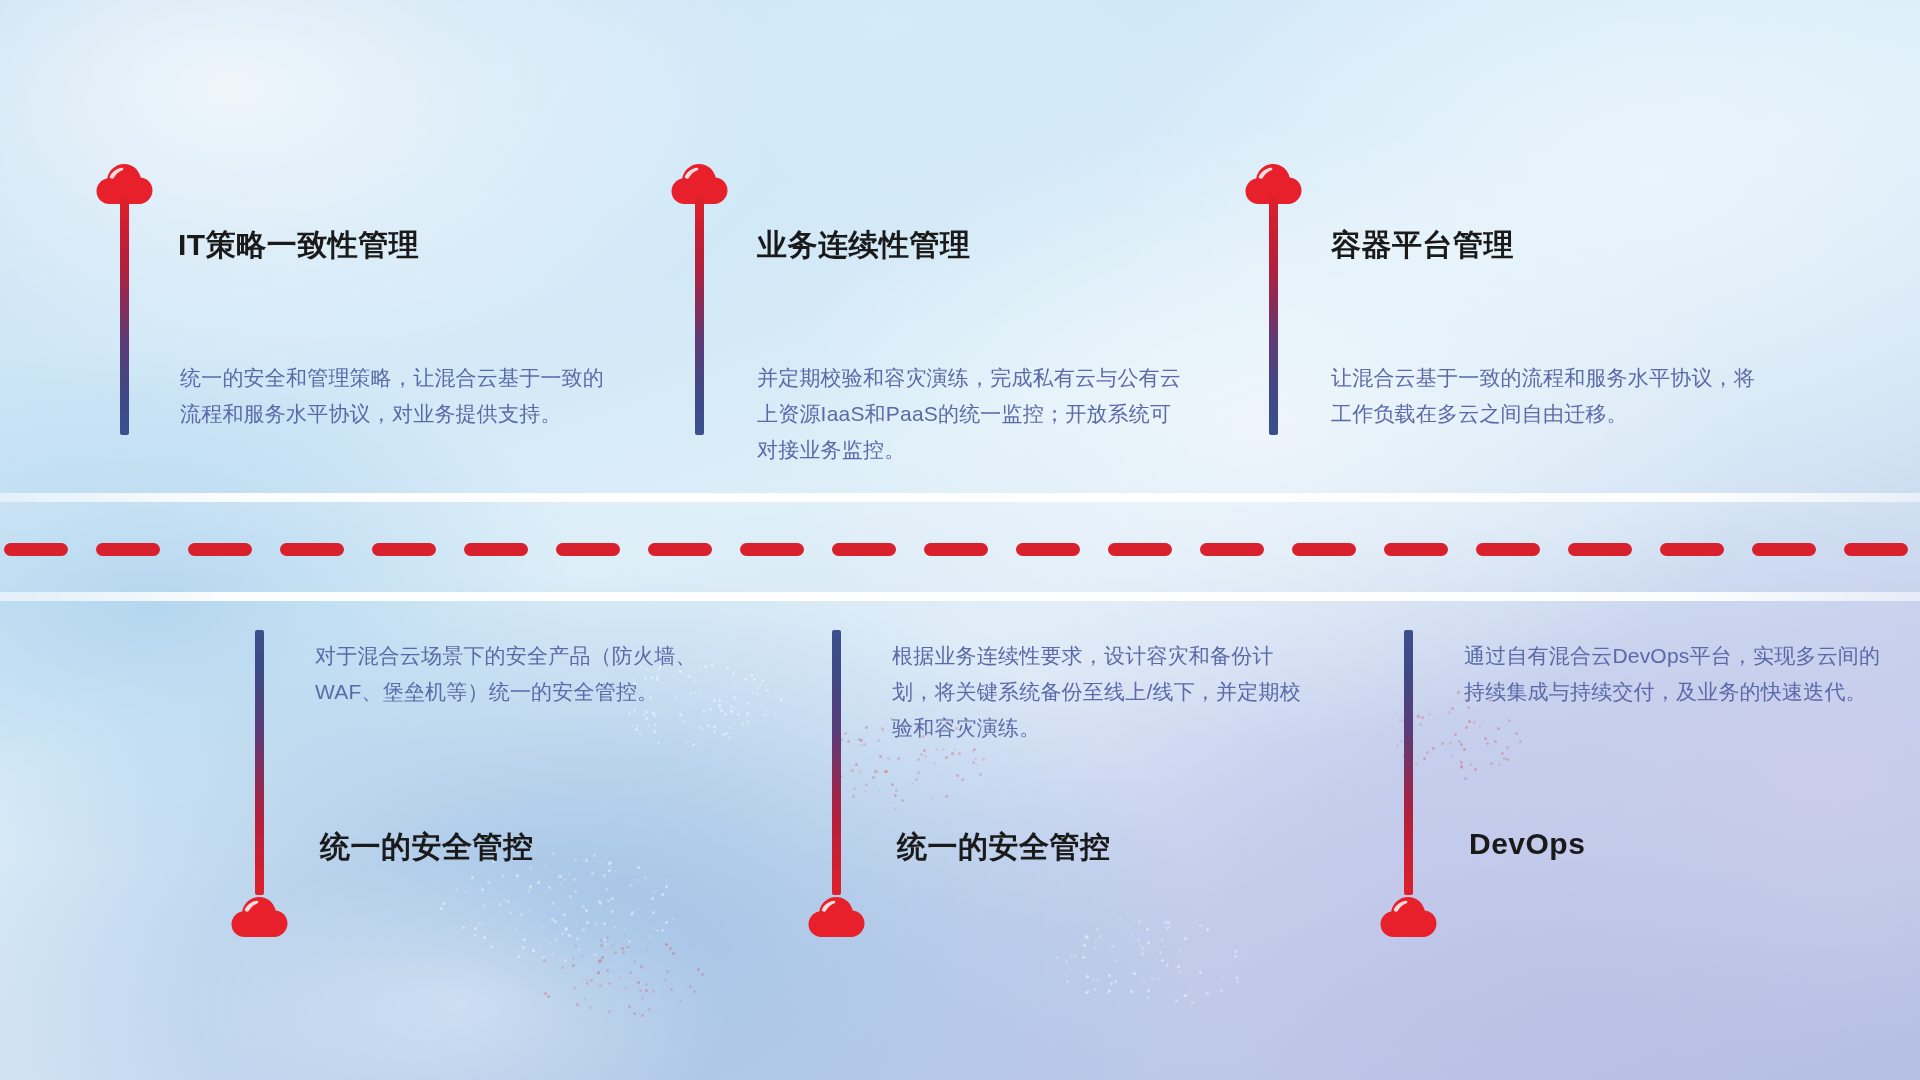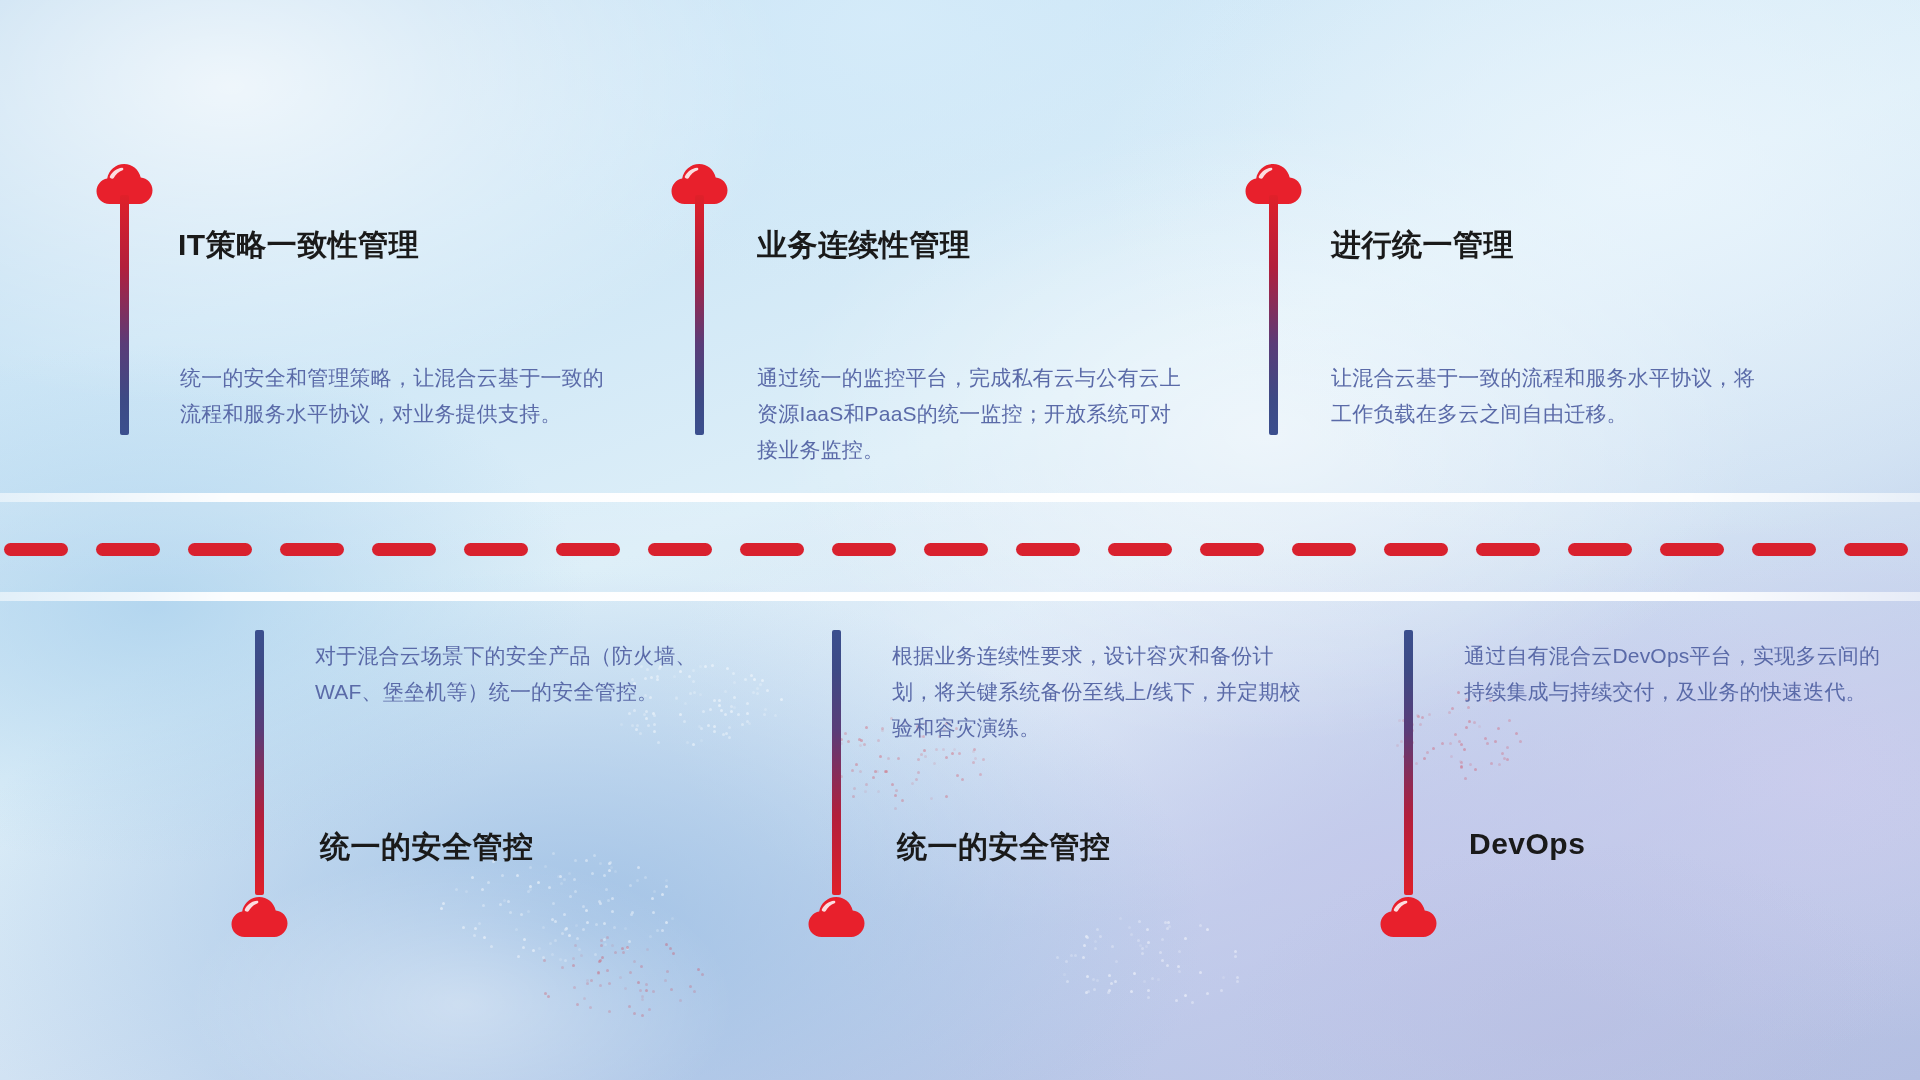--- a/index.html
+++ b/index.html
@@ -598,32 +598,32 @@
 
 <div class="col">
   <div class="cloud" style="left:671px; top:160px;">
     <svg viewBox="0 0 58 46">
         <path d="M13.5 44C6.2 44 0.5 38.2 0.5 31.2c0-6.3 4.6-11.6 10.7-12.7C12.6 10.3 19.6 4 28.1 4c8.1 0 15 5.8 16.6 13.5 6.6 0.5 11.8 6 11.8 12.8C56.5 37.6 50.7 44 43.3 44Z" fill="#e8202c"></path>
         <path d="M13.8 16.6c2.3-5 7-8.3 12.2-8.9 1.4-.2 1.9 1.9.6 2.5-3.9 1.6-6.9 4.1-8.9 7.9-.8 1.5-4.7.2-3.9-1.5Z" fill="#ffffff" opacity="0.85"></path>
       </svg>
   </div>
   <div class="stem down" style="left:695px; top:195px; height:240px;"></div>
   <div class="heading" style="left:757px; top:225px;">业务连续性管理</div>
-  <div class="body" style="left:757px; top:360px; width:435px;">通过统一的监控平台，完成私有云与公有云上资源IaaS和PaaS的统一监控；开放系统可对接业务监控。</div>
+  <div class="body" style="left:757px; top:360px; width:435px;">并定期校验和容灾演练，完成私有云与公有云上资源IaaS和PaaS的统一监控；开放系统可对接业务监控。</div>
 </div>
 
 <div class="col">
   <div class="cloud" style="left:1245px; top:160px;">
     <svg viewBox="0 0 58 46">
         <path d="M13.5 44C6.2 44 0.5 38.2 0.5 31.2c0-6.3 4.6-11.6 10.7-12.7C12.6 10.3 19.6 4 28.1 4c8.1 0 15 5.8 16.6 13.5 6.6 0.5 11.8 6 11.8 12.8C56.5 37.6 50.7 44 43.3 44Z" fill="#e8202c"></path>
         <path d="M13.8 16.6c2.3-5 7-8.3 12.2-8.9 1.4-.2 1.9 1.9.6 2.5-3.9 1.6-6.9 4.1-8.9 7.9-.8 1.5-4.7.2-3.9-1.5Z" fill="#ffffff" opacity="0.85"></path>
       </svg>
   </div>
   <div class="stem down" style="left:1269px; top:195px; height:240px;"></div>
-  <div class="heading" style="left:1331px; top:225px;">进行统一管理</div>
+  <div class="heading" style="left:1331px; top:225px;">容器平台管理</div>
   <div class="body" style="left:1331px; top:360px; width:425px;">让混合云基于一致的流程和服务水平协议，将工作负载在多云之间自由迁移。</div>
 </div>
 
 <div class="col">
   <div class="stem up" style="left:255px; top:630px; height:265px;"></div>
   <div class="body" style="left:315px; top:638px; width:420px;">对于混合云场景下的安全产品（防火墙、WAF、堡垒机等）统一的安全管控。</div>
   <div class="heading" style="left:320px; top:827px;">统一的安全管控</div>
   <div class="cloud" style="left:231px; top:893px;">
     <svg viewBox="0 0 58 46">
         <path d="M13.5 44C6.2 44 0.5 38.2 0.5 31.2c0-6.3 4.6-11.6 10.7-12.7C12.6 10.3 19.6 4 28.1 4c8.1 0 15 5.8 16.6 13.5 6.6 0.5 11.8 6 11.8 12.8C56.5 37.6 50.7 44 43.3 44Z" fill="#e8202c"></path>

